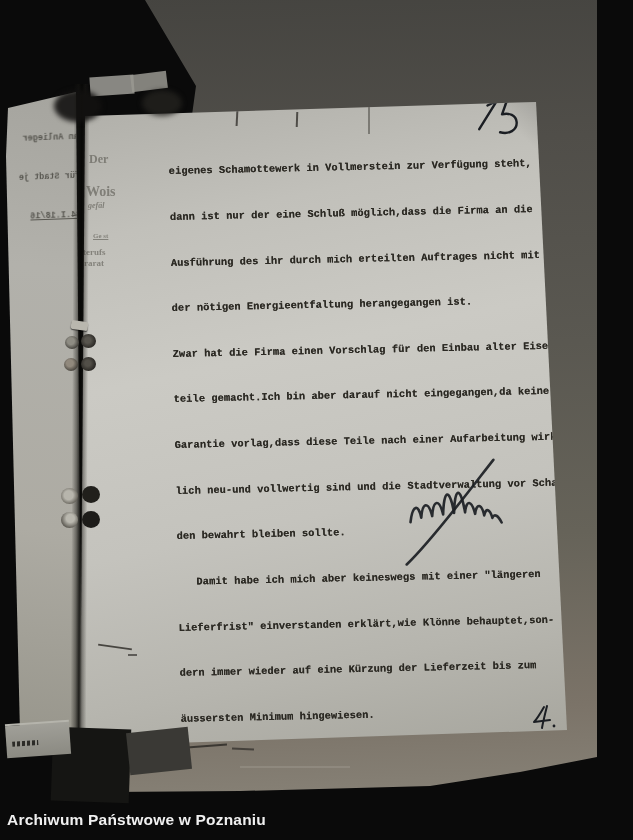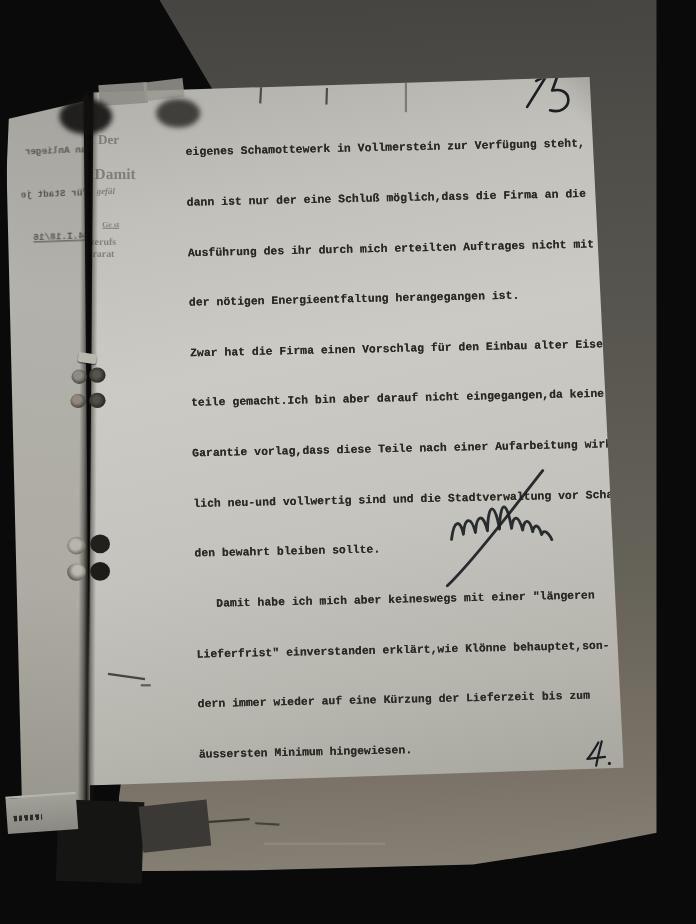--- a/index.html
+++ b/index.html
@@ -23,21 +23,21 @@
   .verso{left:6px;top:86px;width:78px;height:652px;
     clip-path:polygon(2px 22px,70px 6px,76px 648px,14px 646px,0px 70px);
     background:linear-gradient(185deg,#a5a49e 0%,#b2b1ab 28%,#adaba3 68%,#98968c 100%);}
   .verso-text{left:2px;top:20px;width:72px;transform:scaleX(-1) rotate(2deg);
     font:700 8.5px/13px "Liberation Mono",monospace;color:rgba(62,60,54,.78);
     filter:blur(.45px);white-space:pre;}
   .verso-text .vl{position:static;display:block;}
   .verso-text .vl.u{text-decoration:underline;}
 
   
-  .page{left:58px;top:60px;width:515px;height:662px;
+  .page{left:58px;top:92px;width:515px;height:662px;
     clip-path:polygon(27px 24px,478px 10px,509px 638px,22px 654px);
     background:linear-gradient(168deg,#aeada7 0%,#c1c0ba 20%,#cbcac4 40%,#c4c3bd 62%,#b6b5ae 82%,#a5a49c 100%);}
   .page::after{content:"";left:0;top:0;width:100%;height:100%;pointer-events:none;
     background:
       linear-gradient(90deg, rgba(40,38,33,.20) 0, transparent 34px),
       linear-gradient(0deg, rgba(40,38,33,.16) 0, transparent 46px),
       radial-gradient(22px 12px at 268px 616px, rgba(70,68,60,.20), transparent 70%),
       radial-gradient(16px 10px at 300px 624px, rgba(70,68,60,.16), transparent 70%),
       radial-gradient(40px 18px at 120px 560px, rgba(70,68,60,.10), transparent 70%),
       radial-gradient(60px 30px at 420px 80px, rgba(90,88,80,.12), transparent 70%);}
@@ -123,21 +123,21 @@
       <span class="vl">an Anlieger</span>
       <span class="vl">für Stadt je</span>
       <span class="vl u">34.I.18/16</span>
     </div>
   </div>
 
   <div class="page">
     <div class="fold-tr"></div>
 
     <span class="st st0">Der</span>
-    <span class="st st1">Damit</span>
+    <span class="st st1">Wois</span>
     <span class="st st2">gefäl</span>
     <span class="st st3">Ge st</span>
     <span class="st st4">terufs</span>
     <span class="st st5">rarat</span>
 
     <svg class="svg-folio" width="60" height="46" viewBox="0 0 60 46" aria-label="15">
       <path class="ink" stroke-width="2.4" d="M14,38 L30,9 M30,9 l-9,5"></path>
       <path class="ink" stroke-width="2.4" d="M56,7 c-9,-3 -16,-1 -17,5 l-3,10 c7,-2 14,0 15,7 c1,8 -7,13 -16,11"></path>
     </svg>
 
@@ -204,13 +204,14 @@
   <div class="band-mark1"></div>
   <div class="band-mark2"></div>
   <div class="band-dash"></div>
 
   <div class="dark1"></div>
   <div class="dark2"></div>
   <div class="frag">
     <div class="stamp"></div>
   </div>
 
+  <div class="caption">Archiwum Państwowe w Poznaniu</div>
 </div>
 
 </body></html>

